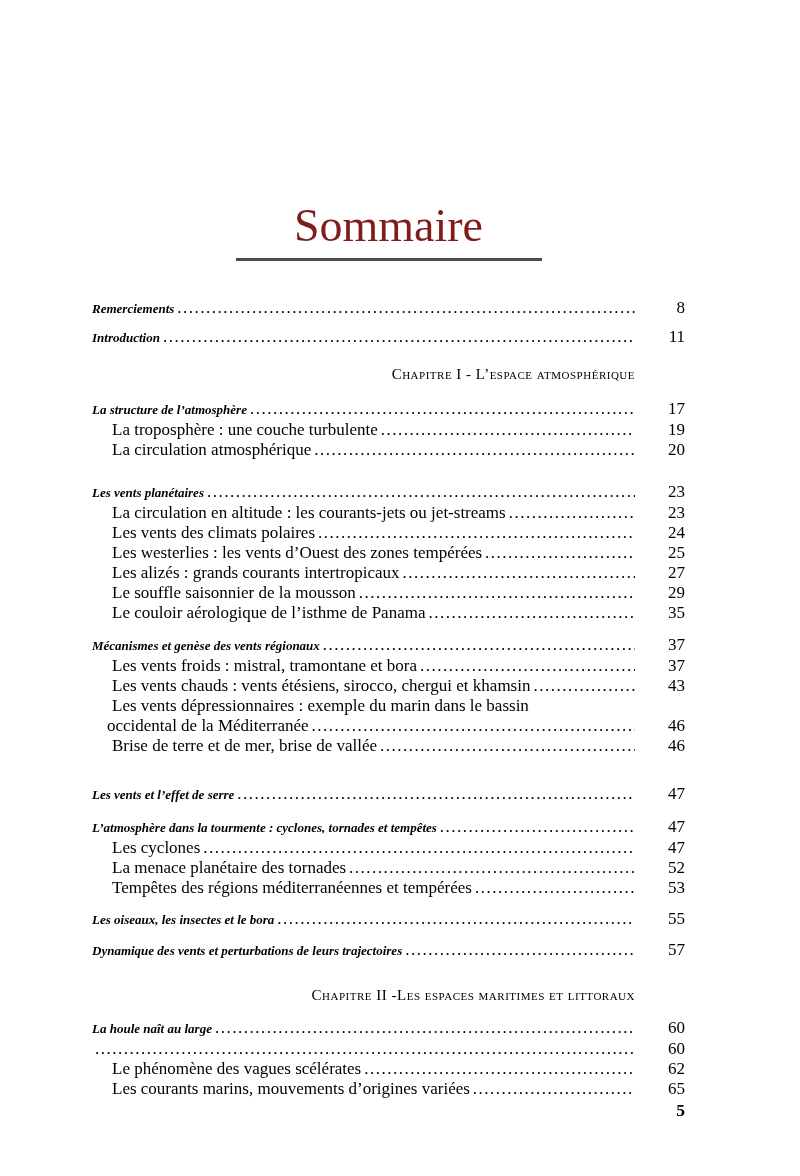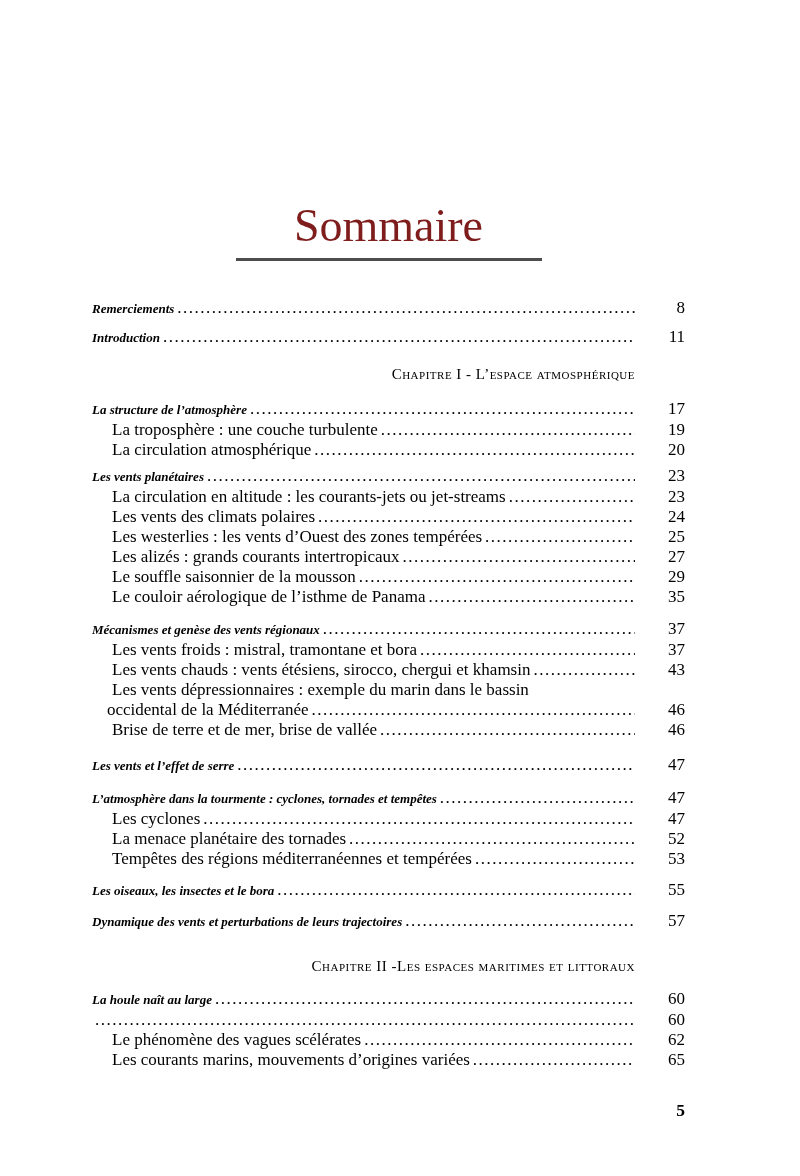--- a/index.html
+++ b/index.html
@@ -113,21 +113,21 @@
       <div class="row sub">
         <span class="label">La troposphère : une couche turbulente</span>
         <span class="leader"></span>
         <span class="pagenum">19</span>
       </div>
       <div class="row sub">
         <span class="label">La circulation atmosphérique</span>
         <span class="leader"></span>
         <span class="pagenum">20</span>
       </div>
-      <div class="row h1" style="margin-top: 6px;">
+      <div class="row h1" style="margin-top: 22px;">
         <span class="label">Les vents planétaires</span>
         <span class="leader"></span>
         <span class="pagenum">23</span>
       </div>
       <div class="row sub">
         <span class="label">La circulation en altitude : les courants-jets ou jet-streams</span>
         <span class="leader"></span>
         <span class="pagenum">23</span>
       </div>
       <div class="row sub">
@@ -176,21 +176,21 @@
       <div class="row subcont">
         <span class="label">occidental de la Méditerranée</span>
         <span class="leader"></span>
         <span class="pagenum">46</span>
       </div>
       <div class="row sub">
         <span class="label">Brise de terre et de mer, brise de vallée</span>
         <span class="leader"></span>
         <span class="pagenum">46</span>
       </div>
-      <div class="row h1" style="margin-top: 15px; justify-content: flex-end;">
+      <div class="row h1" style="margin-top: 28px; justify-content: flex-end;">
         <span class="label">Les vents et l’effet de serre</span>
         <span class="leader"></span>
         <span class="pagenum">47</span>
       </div>
       <div class="row h1" style="margin-top: 12px;">
         <span class="label">L’atmosphère dans la tourmente : cyclones, tornades et tempêtes</span>
         <span class="leader"></span>
         <span class="pagenum">47</span>
       </div>
       <div class="row sub">

